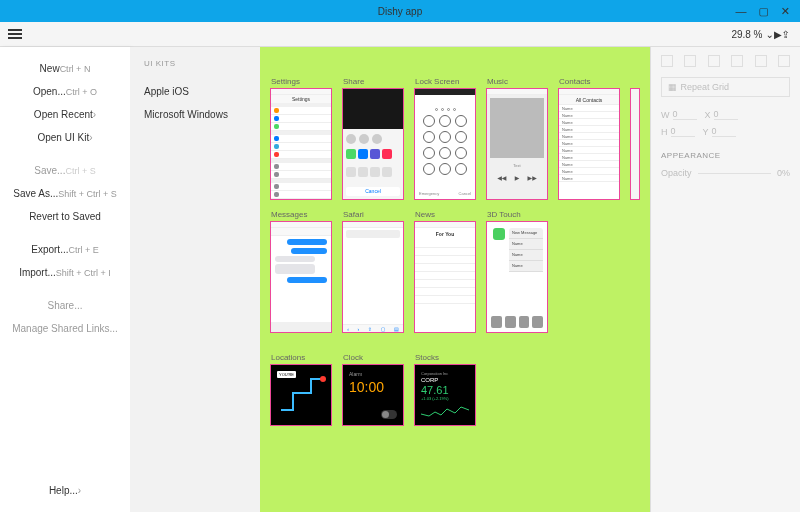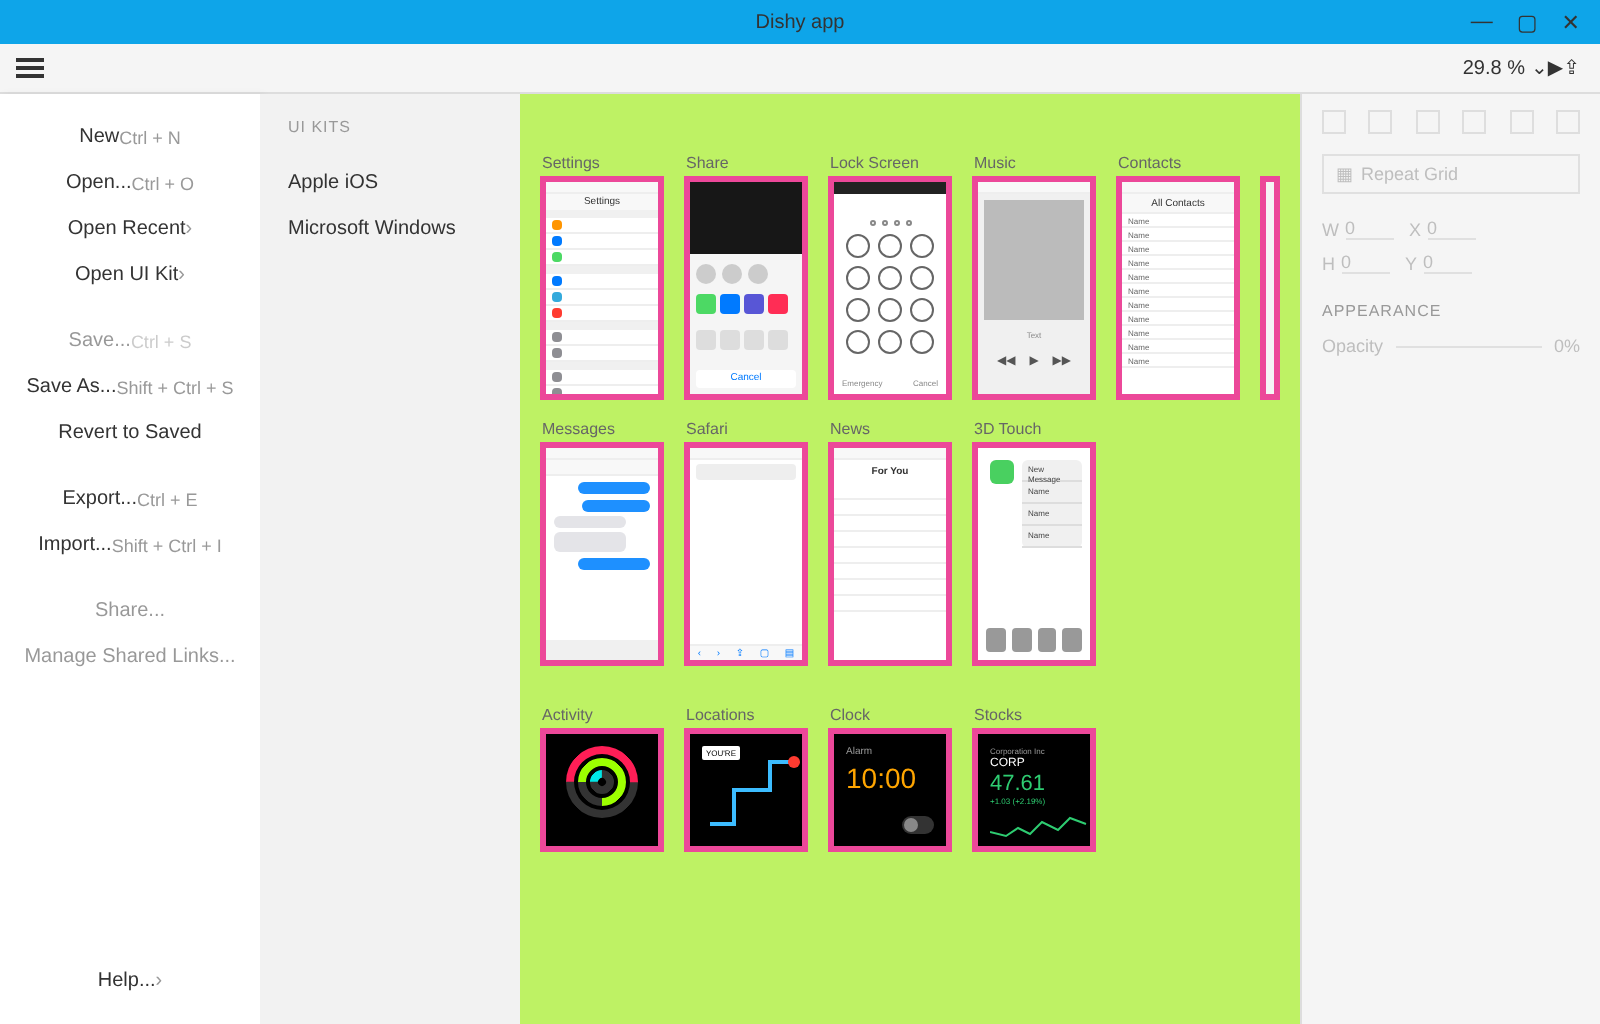--- a/index.html
+++ b/index.html
@@ -22,21 +22,21 @@
 .file-menu .item .chev { color: #999; font-size: 10px; }
 .file-menu .section-gap { height: 10px; }
 .file-menu .grow { flex: 1; }
 .ui-kits { width: 130px; background: #f2f2f2; padding: 12px 14px; }
 .ui-kits .heading { font-size: 8px; color: #999; letter-spacing: 0.5px; margin-bottom: 12px; }
 .ui-kits .kit { font-size: 10px; padding: 6px 0; cursor: pointer; color: #333; }
 .canvas { flex: 1; background: #bef264; overflow: hidden; position: relative; padding: 30px 10px 10px 10px; }
 .art-grid { display: flex; flex-wrap: wrap; gap: 10px; }
 .art { display: flex; flex-direction: column; }
 .art .label { font-size: 8px; color: #666; margin-bottom: 2px; padding-left: 1px; }
-.art .screen { width: 62px; height: 112px; background: #fff; border: 3px solid #ec4899; position: relative; overflow: hidden; font-size: 4px; }
+.art .screen { width: 62px; height: 112px; background: #fff; border: 1px solid #ec4899; position: relative; overflow: hidden; font-size: 4px; }
 .art.watch .screen { width: 62px; height: 62px; background: #000; }
 .statusbar { height: 6px; background: #f8f8f8; border-bottom: 1px solid #eee; }
 .statusbar.dark { background: #222; border-bottom: none; }
 
 .settings-top { height: 8px; background: #f8f8f8; text-align: center; font-size: 5px; padding-top: 1px; }
 .settings-row { height: 8px; display: flex; align-items: center; padding: 0 3px; border-bottom: 1px solid #eee; }
 .settings-row .dot { width: 5px; height: 5px; border-radius: 2px; margin-right: 2px; }
 .settings-group-gap { height: 4px; background: #f0f0f0; }
 
 .share-dim { position: absolute; inset: 0; background: rgba(0,0,0,0.3); }
@@ -397,30 +397,20 @@
             <div style="width:12px;height:12px;background:#999;border-radius:2px"></div>
             <div style="width:12px;height:12px;background:#999;border-radius:2px"></div>
             <div style="width:12px;height:12px;background:#999;border-radius:2px"></div>
           </div>
         </div>
       </div>
 
       <div style="flex-basis:100%;height:0"></div>
 
       <div class="art watch">
-        <div class="label">Activity</div>
-        <div class="screen">
-          <div class="activity-rings">
-            <div class="ring r1"></div>
-              <div class="ring r2"></div>
-              <div class="ring r3"></div>
-          </div>
-        </div>
-      </div>
-      <div class="art watch">
         <div class="label">Locations</div>
         <div class="screen">
             <div class="watch-loc">
           <div class="badge">YOU'RE</div>
           <svg width="62" height="62">
                 <polyline points="10,45 22,45 22,28 40,28 40,14 52,14" stroke="#3cbcff" stroke-width="2" fill="none"></polyline>
                 <circle cx="52" cy="14" r="3" fill="#ff3b30"></circle>
               </svg>
         </div>
           </div>

